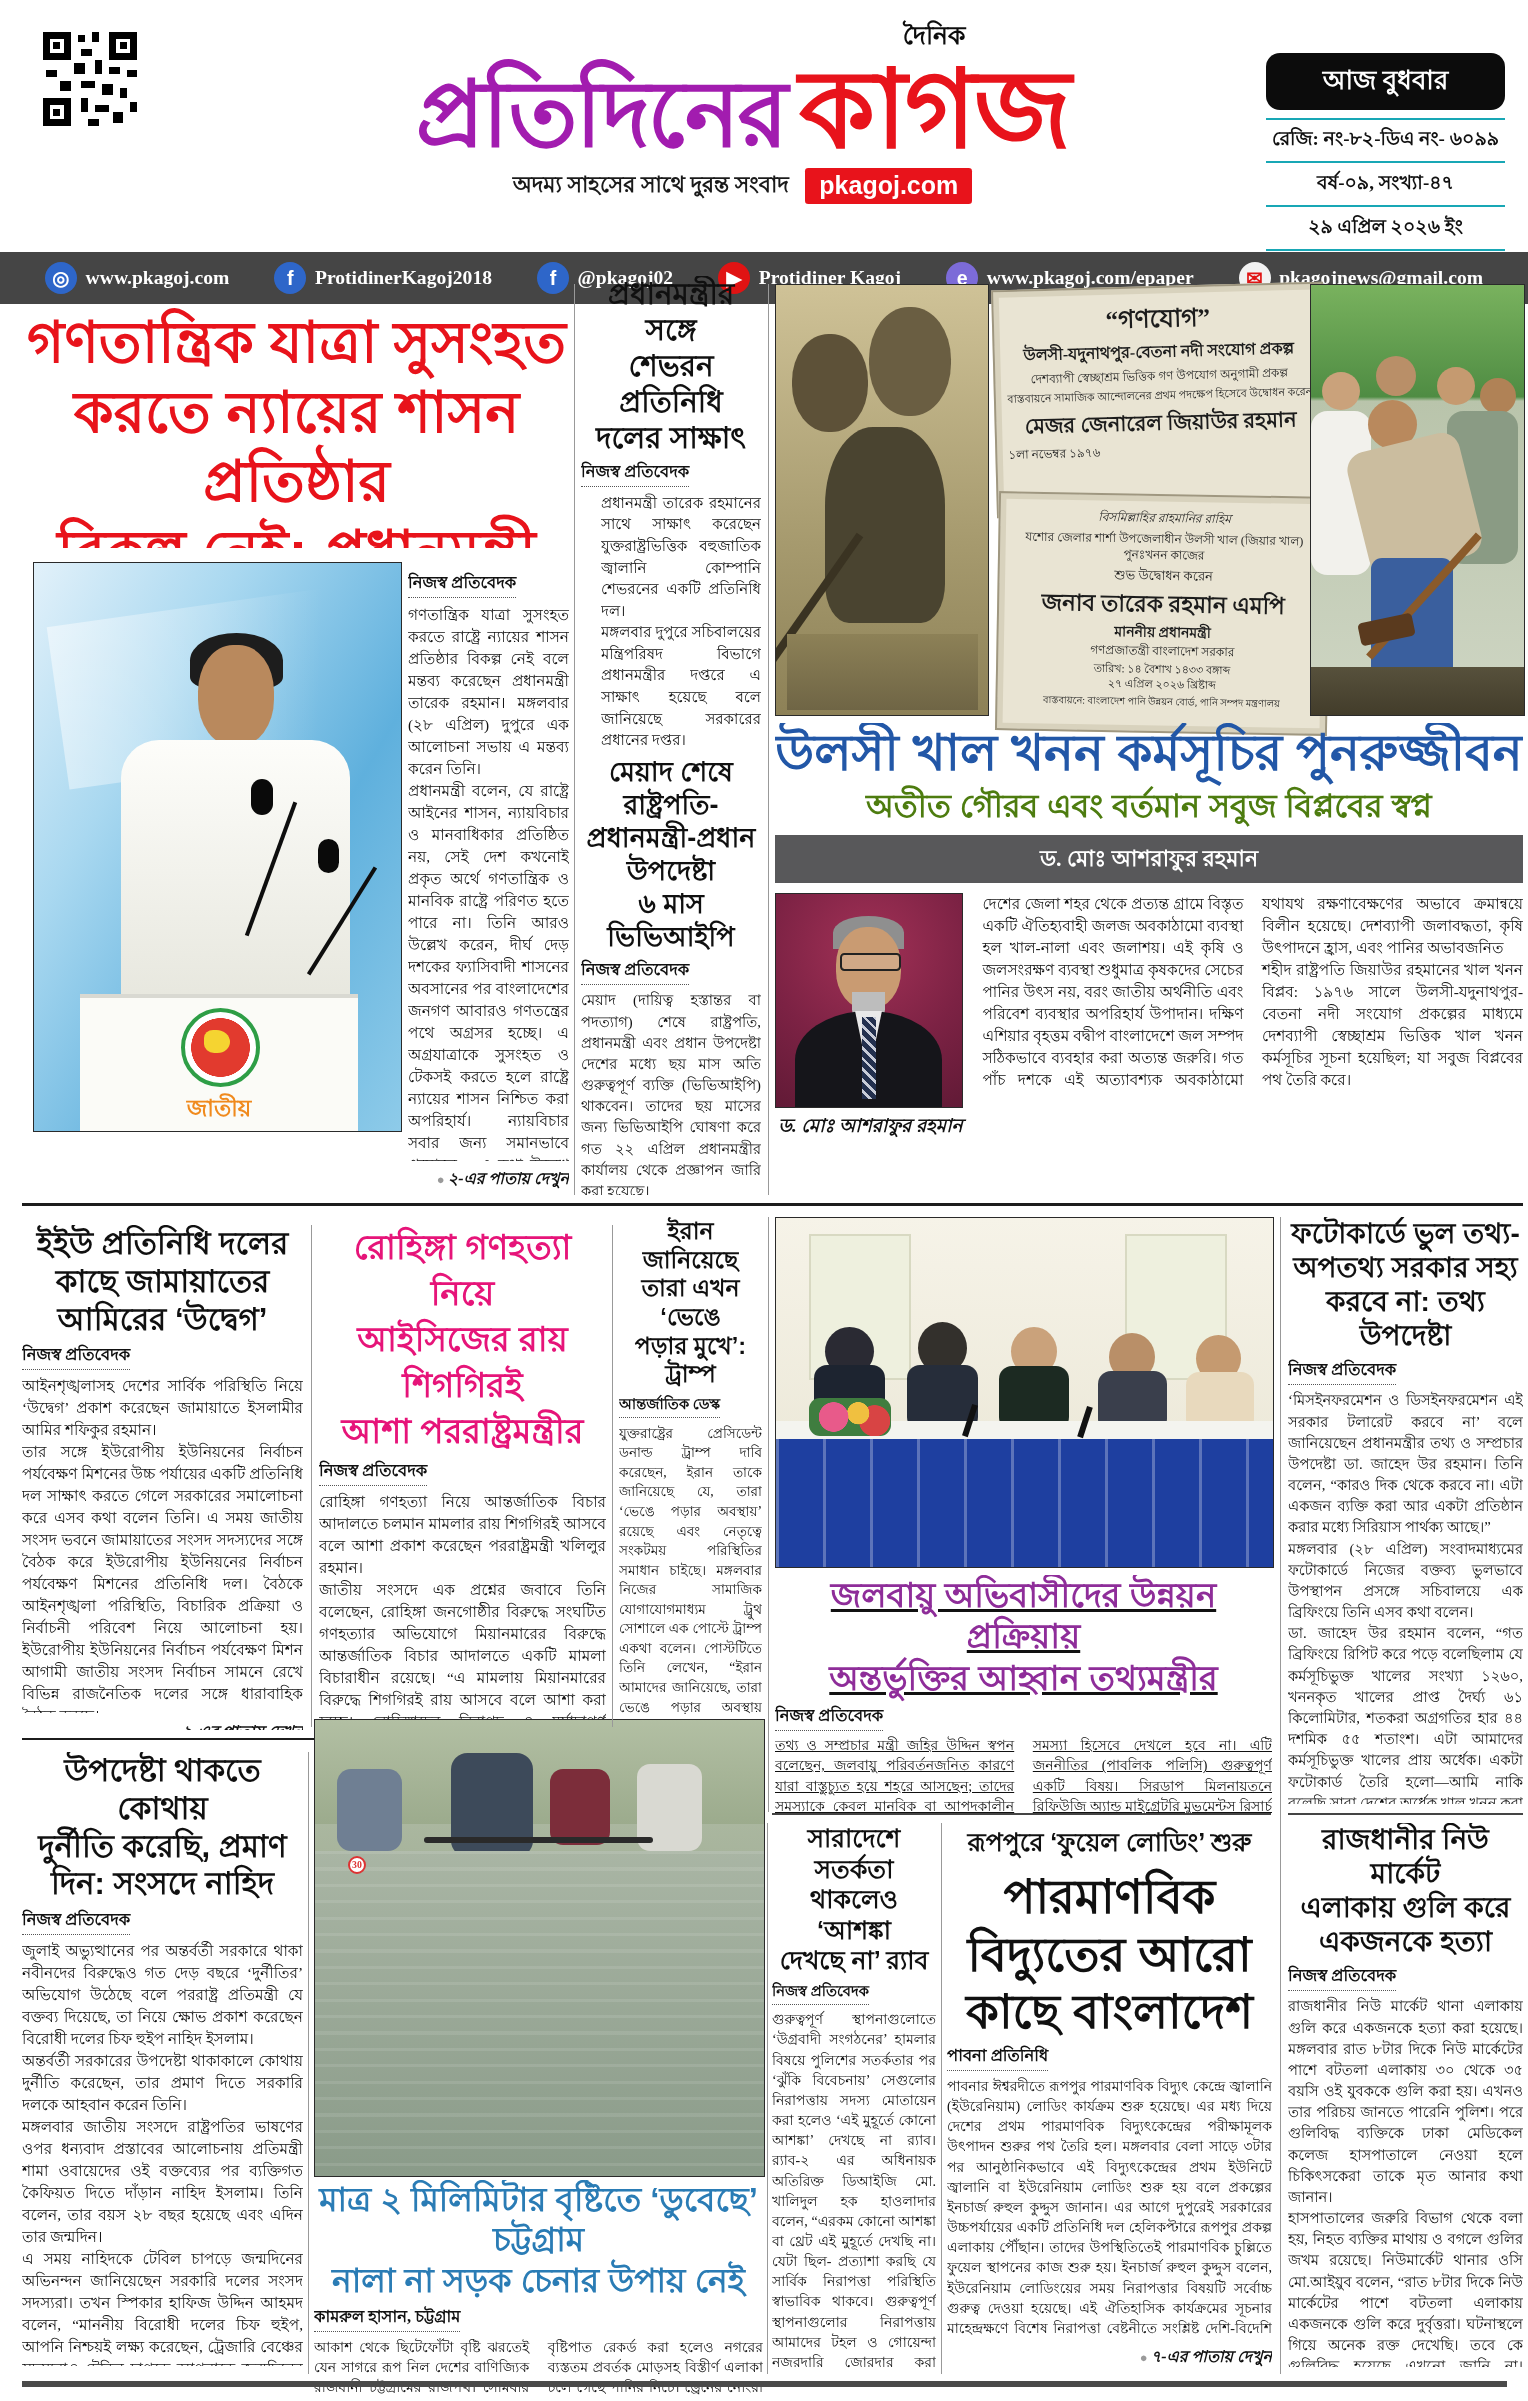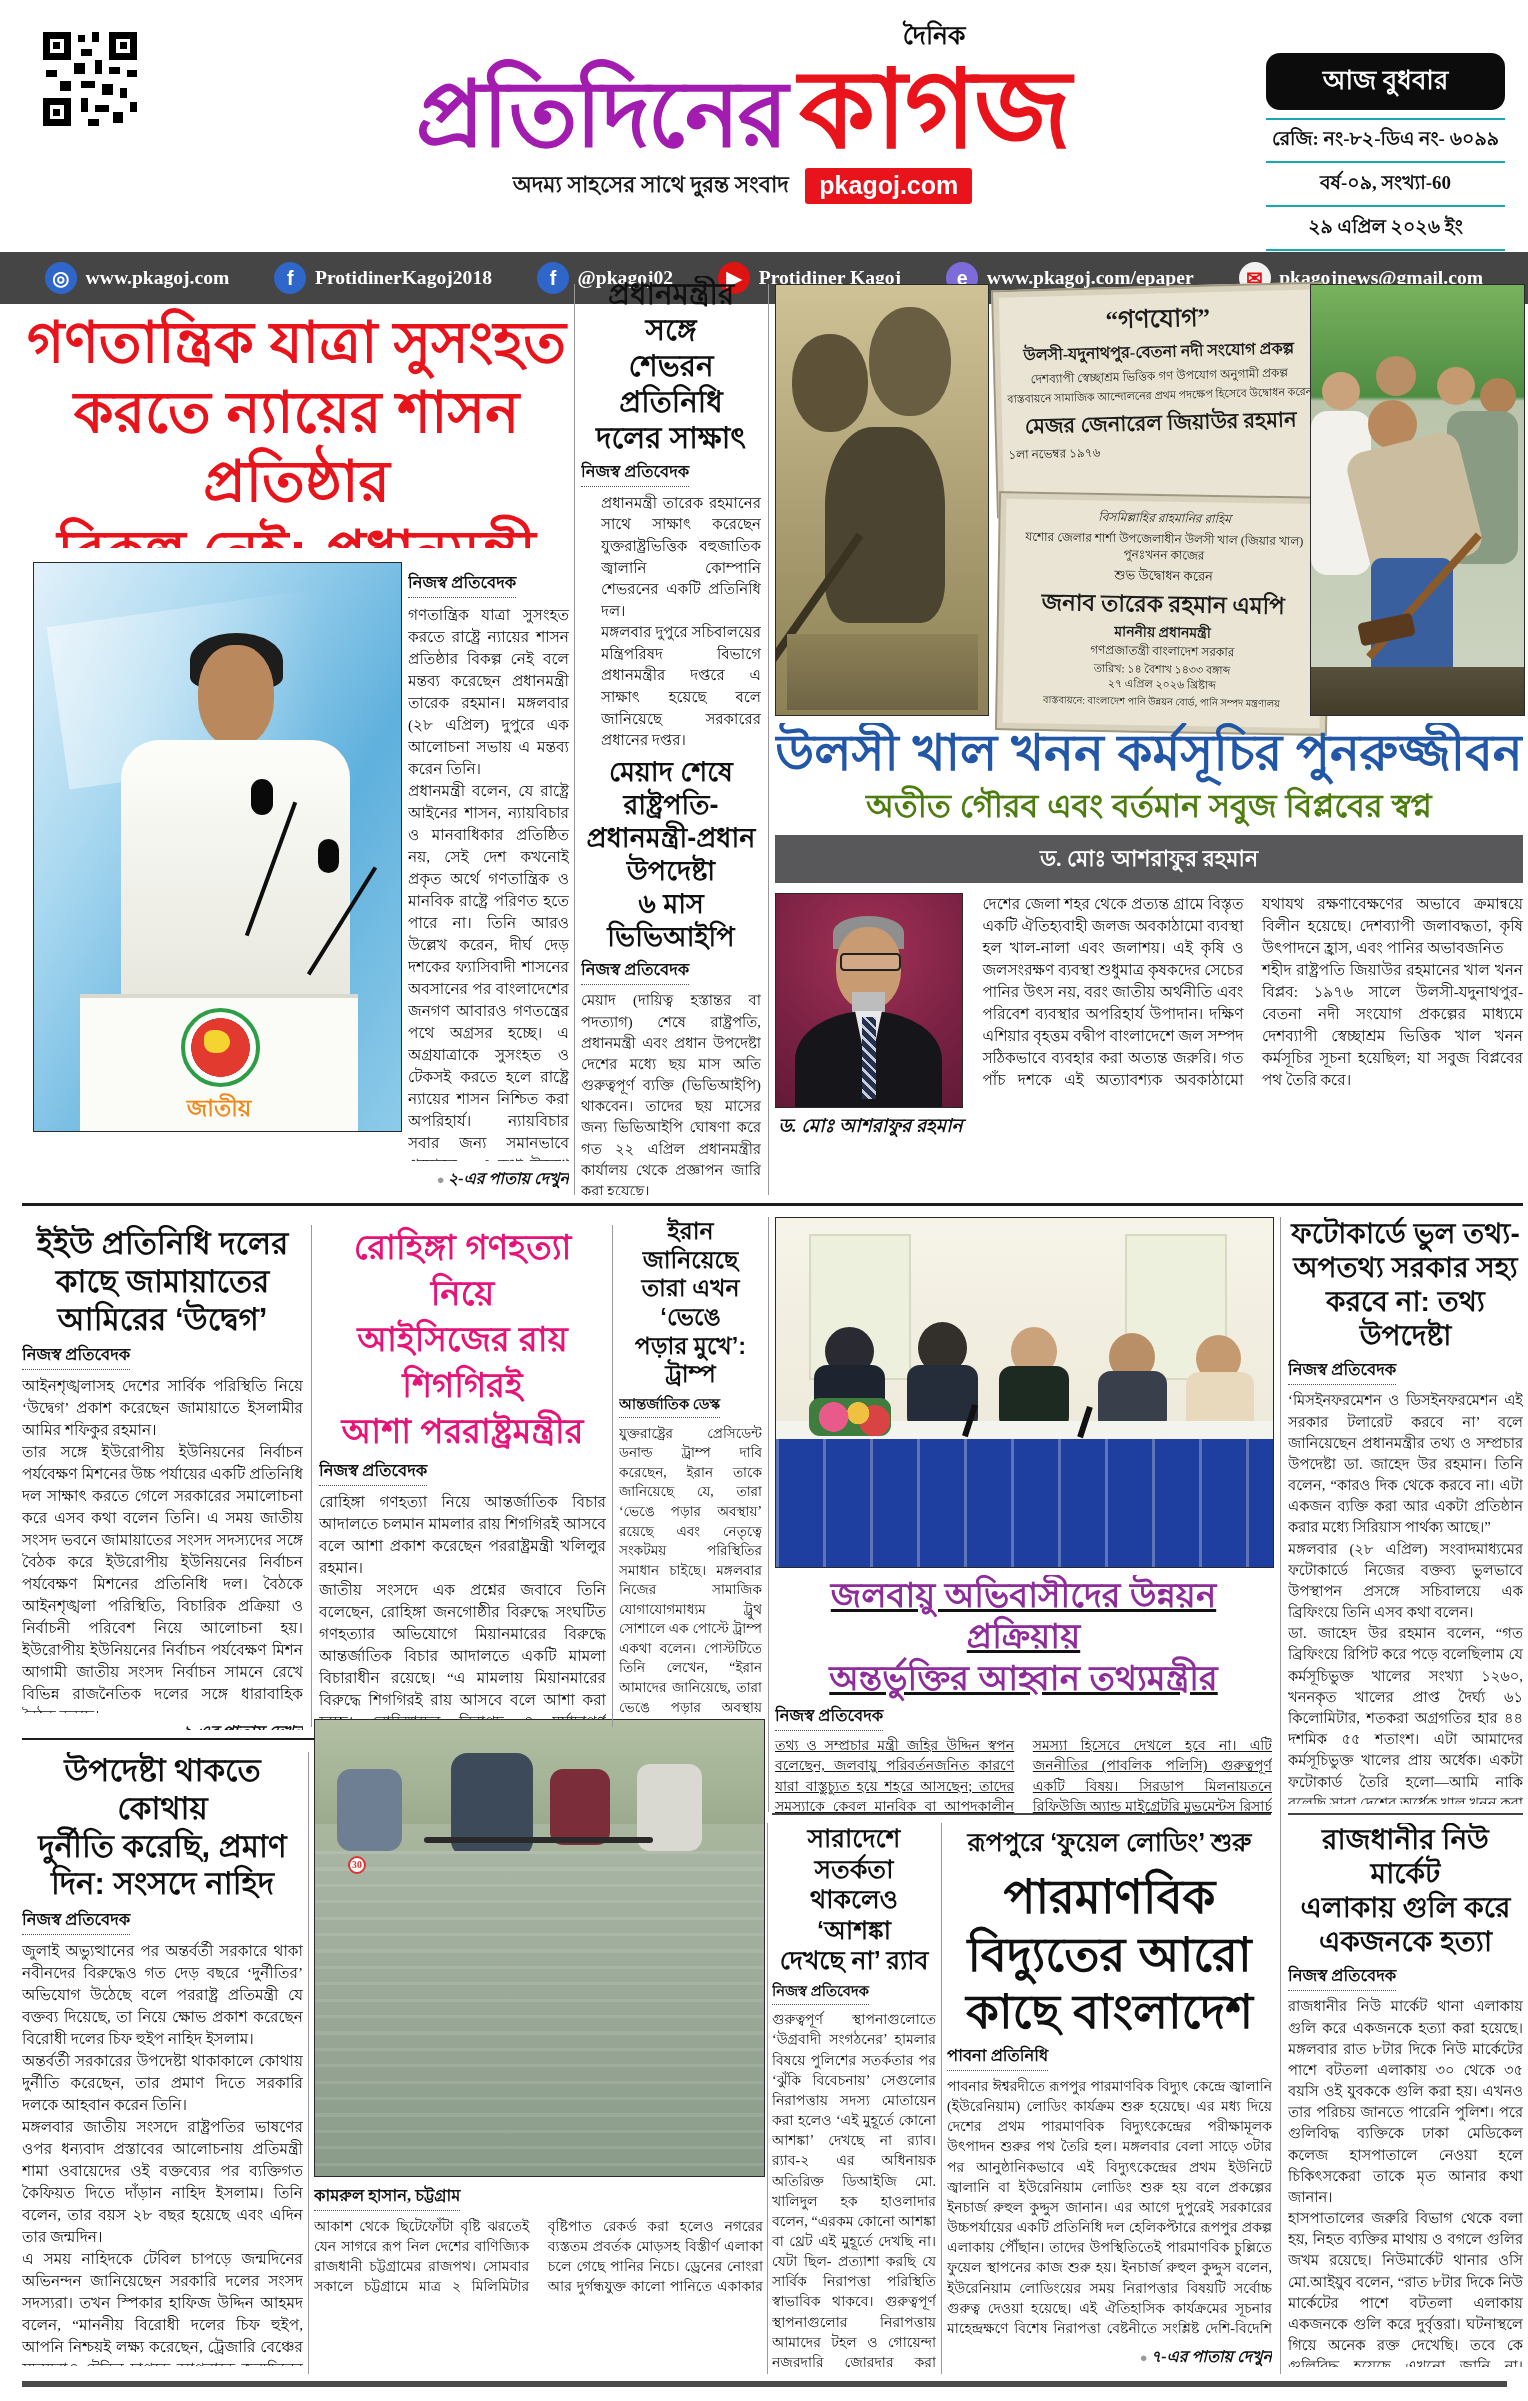--- a/index.html
+++ b/index.html
@@ -106,21 +106,21 @@
     </div>
     <div class="tag-row">
       <span class="tagline">অদম্য সাহসের সাথে দুরন্ত সংবাদ</span>
       <span class="site-badge">pkagoj.com</span>
     </div>
   </div>
 
   <div class="infobox">
     <div class="today">আজ বুধবার</div>
     <div class="infoline">রেজি: নং-৮২-ডিএ নং- ৬০৯৯</div>
-    <div class="infoline">বর্ষ-০৯, সংখ্যা-60</div>
+    <div class="infoline">বর্ষ-০৯, সংখ্যা-৪৭</div>
     <div class="infoline">২৯ এপ্রিল ২০২৬ ইং</div>
     <div class="infoline">১৬ বৈশাখ ১৪৩৩ বাংলা</div>
     <div class="infoline">১০ জিলকুদ ১৪৪৭ হিজরি</div>
     <div class="infoline">৮ পৃষ্ঠা ১০ টাকা</div>
   </div>
 
   <div class="socialbar">
     <div class="soc-item">
       <span class="sicon ic-blue">◎</span>
       <span>www.pkagoj.com</span>
@@ -355,20 +355,22 @@
     <div class="el" style="left:22px;top:49px;width:65px;height:82px;background:#6f7f93;border-radius:14px;"></div>
     <div class="el" style="left:136px;top:33px;width:82px;height:104px;background:#3d4a5a;border-radius:16.4px;"></div>
     <div class="el" style="left:235px;top:49px;width:60px;height:76px;background:#7c2d3a;border-radius:13px;"></div>
     <div class="el" style="left:322px;top:44px;width:65px;height:87px;background:#d9d9d2;border-radius:13px;"></div>
     <div class="el" style="left:109px;top:117px;width:229px;height:5.5px;background:#2a2a2a;border-radius:3.3px;"></div>
     <div class="el" style="left:0;top:131px;width:449px;height:325px;background:repeating-linear-gradient(180deg,rgba(255,255,255,.10) 0 3.3px,rgba(0,0,0,0) 3.3px 16.4px),linear-gradient(#a9b5a4,#8a9b89);"></div>
     <div class="el" style="left:33px;top:136px;width:14px;height:14px;border-radius:50%;background:#fff;border:2.2px solid #d33;color:#d33;font-size:9.8px;font-weight:bold;text-align:center;line-height:14px;">30</div>
   </div>
 
   <div class="story" style="left:314px;top:2180px;width:449px;height:216px;">
+    <div class="headline c-steel" style="font-size:33px;">মাত্র ২ মিলিমিটার বৃষ্টিতে ‘ডুবেছে’ চট্টগ্রাম
+নালা না সড়ক চেনার উপায় নেই</div>
     <span class="byline">কামরুল হাসান, চট্টগ্রাম</span>
     <div class="body twocol" style="font-size:14px;height:93px;overflow:hidden;">আকাশ থেকে ছিটেফোঁটা বৃষ্টি ঝরতেই যেন সাগরে রূপ নিল দেশের বাণিজ্যিক রাজধানী চট্টগ্রামের রাজপথ। সোমবার সকালে চট্টগ্রামে মাত্র ২ মিলিমিটার বৃষ্টিপাত রেকর্ড করা হলেও নগরের ব্যস্ততম প্রবর্তক মোড়সহ বিস্তীর্ণ এলাকা চলে গেছে পানির নিচে। ড্রেনের নোংরা আর দুর্গন্ধযুক্ত কালো পানিতে একাকার হয়ে চরম দুর্ভোগে পড়েছেন হাজারো নগরবাসী। সরজমিনে দুপুর ১২টার দিকে প্রবর্তক মোড় ও ও.আর. নিজাম রোড এলাকায় গিয়ে দেখা যায়, এক অভূতপূর্ব দৃশ্য। সড়কের প্রায় ১০০ মিটার অংশ এখন ঘন কালো পানির দখলে। বোঝার উপায় নেই—এটি ব্যস্ত সড়ক নাকি কোনো উন্মুক্ত নালা! ফুটপাত তলিয়ে যাওয়ায় পথচারীরা বাধ্য হয়ে বিভাজকের (ডিভাইডার) ওপর দিয়ে সার্কাসের মতো ভারসাম্য বজায় রেখে চলাচল করছেন। রাস্তায় ছোট ছোট যানবাহন চলাচলের</div>
     
   </div>
 
   <div class="hline" style="left:772px;top:1813px;width:499px;height:1.6px;background:#444;"></div>
 
   <div class="story" style="left:772px;top:1823px;width:164px;height:551px;">
     <div class="headline c-black" style="font-size:25px;">সারাদেশে সতর্কতা
 থাকলেও ‘আশঙ্কা

